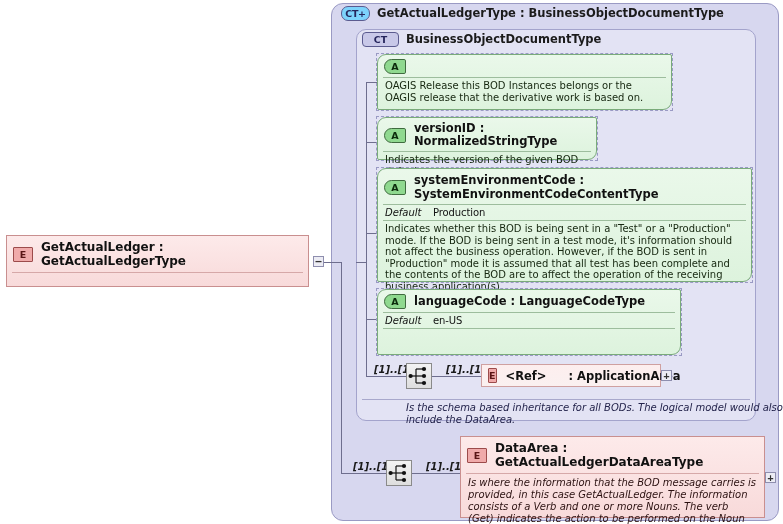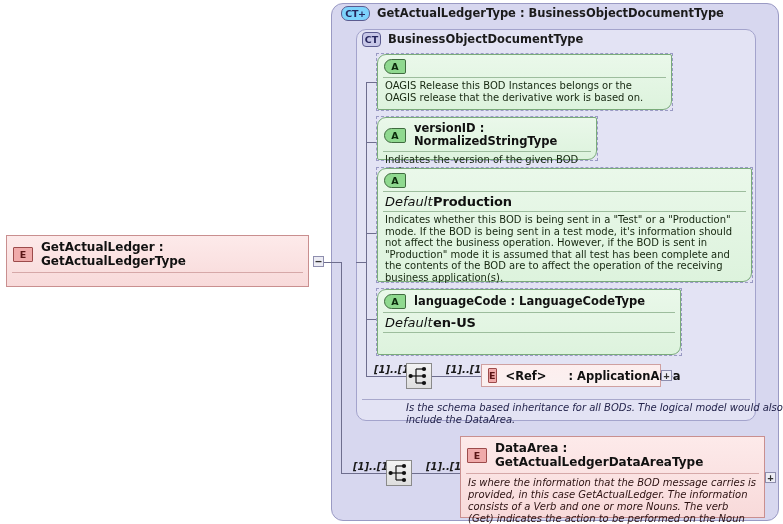--- a/index.html
+++ b/index.html
@@ -47,21 +47,21 @@
   }
   .badge-ct {
     width: 29px;
     background: #7dd3fc;
     border: 1px solid #5b5b8f;
     border-radius: 7px;
     color: #25255c;
     letter-spacing: -0.3px;
   }
   .badge-ct-plain {
-    width: 19px;
+    width: 37px;
     background: #c8c8e8;
     border: 1px solid #5b5b8f;
     border-radius: 4px;
     color: #25255c;
   }
   .badge-a {
     width: 22px;
     background: #8fd98f;
     border: 1px solid #3f6b3f;
     border-top-left-radius: 8px;
@@ -115,24 +115,24 @@
   .attr-head .nm { line-height: 13px; }
   .attr-sep {
     height: 1px;
     background: #9dbd9d;
     margin: 0 5px;
   }
   .attr-default {
     display: flex;
     align-items: center;
     padding: 2px 7px 2px 7px;
-    font-size: 13px;
+    font-size: 10px;
   }
   .attr-default .lbl { font-style: italic; width: 48px; color: #111; }
-  .attr-default .val { font-weight: bold; color: #111; letter-spacing: -0.1px; }
+  .attr-default .val { font-weight: normal; color: #111; letter-spacing: -0.1px; }
   .attr-doc {
     padding: 2px 7px 3px 7px;
     font-size: 10px;
     line-height: 11.5px;
     color: #15260f;
   }
 
   
   .elem-box {
     background: linear-gradient(180deg, #fdeaea 0%, #f8dada 100%);
@@ -251,20 +251,21 @@
     </div>
     <div class="attr-sep"></div>
     <div class="attr-doc">Indicates the version of the given BOD defintion.</div>
   </div>
 </div>
 
 <div class="abs attr-wrap" style="left:376px; top:167px; width:377px; height:116px;">
   <div class="attr-box">
     <div class="attr-head" style="padding-right:10px;">
       <span class="badge badge-a">A</span>
+      <span class="nm" style="line-height:14px;">systemEnvironmentCode : SystemEnvironmentCodeContentType</span>
     </div>
     <div class="attr-sep"></div>
     <div class="attr-default">
       <span class="lbl">Default</span>
       <span class="val">Production</span>
     </div>
     <div class="attr-sep"></div>
     <div class="attr-doc">Indicates whether this BOD is being sent in a "Test" or a "Production" mode. If the BOD is being sent in a test mode, it's information should not affect the business operation. However, if the BOD is sent in "Production" mode it is assumed that all test has been complete and the contents of the BOD are to affect the operation of the receiving business application(s).</div>
   </div>
 </div>

